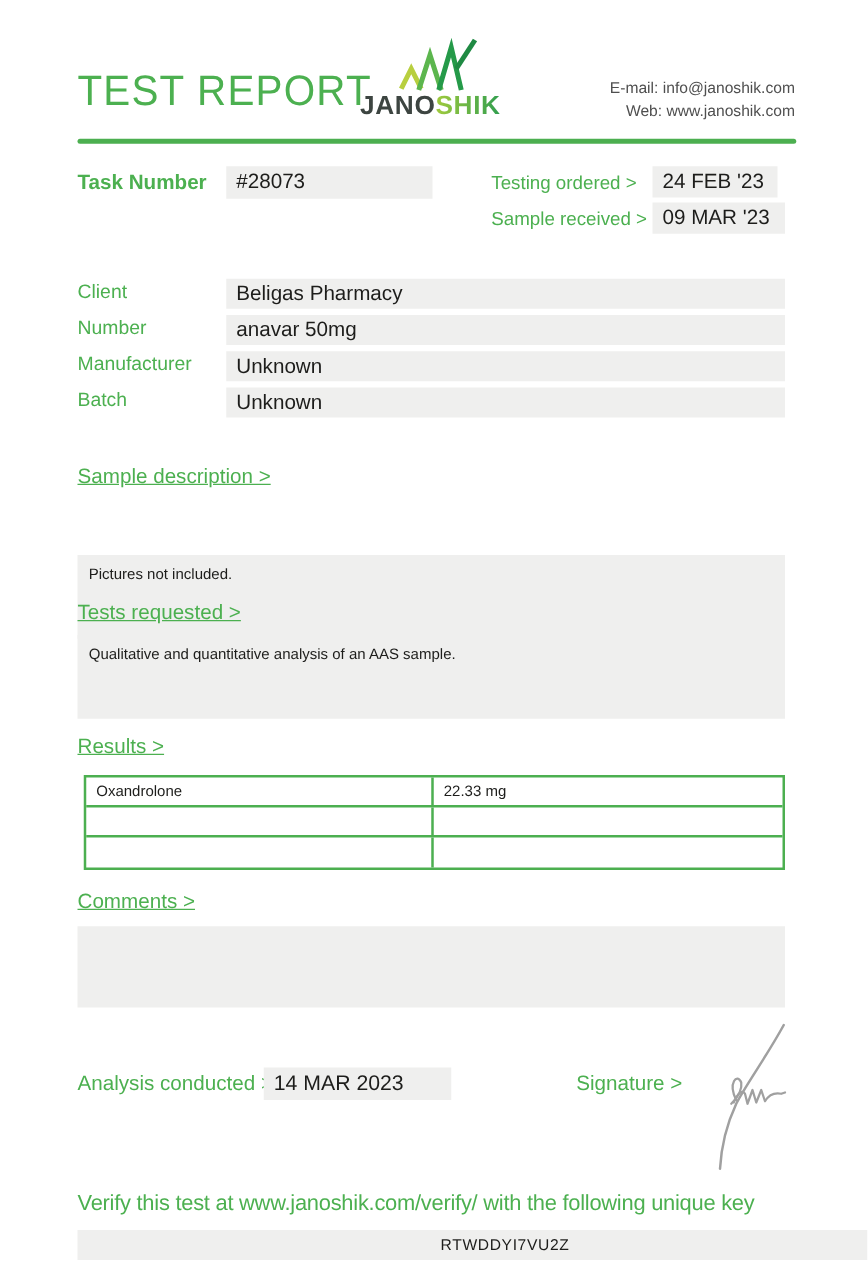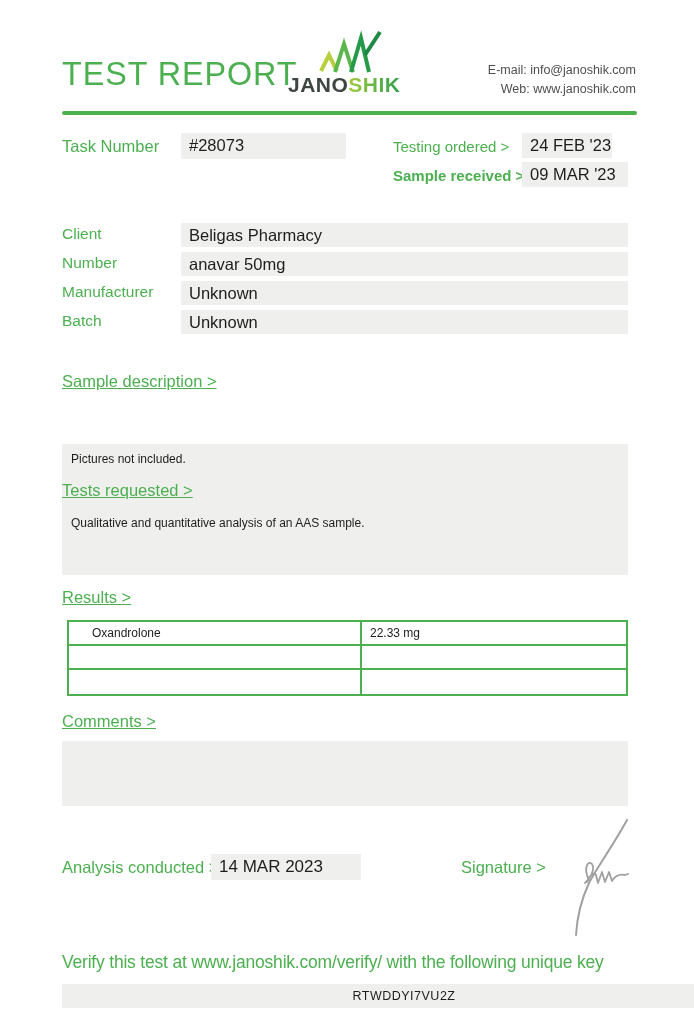--- a/index.html
+++ b/index.html
@@ -31,45 +31,45 @@
   }
   .contact{right:58px;top:61px;text-align:right;font-size:12.5px;line-height:1.55;color:var(--contact);}
 
   .hr-green{left:62px;top:111px;width:575px;height:4px;background:var(--green-line);border-radius:2px;}
 
   
   .glabel{color:var(--green);font-size:15.5px;white-space:nowrap;}
   .vbox{background:var(--box);color:var(--dark);font-size:16.5px;line-height:25px;
         padding:0 8px;white-space:nowrap;overflow:hidden;}
 
-  .task-label{left:62px;top:137px;font-size:16.5px;}
+  .task-label{left:62px;top:137px;font-size:16.5px;font-weight:bold;}
   .task-box{left:181px;top:133px;width:165px;height:26px;}
   .ordered-label{left:393px;top:138px;font-size:15px;}
-  .ordered-box{left:522px;top:133px;width:90px;height:25px;font-size:16.5px;}
-  .received-label{left:393px;top:167px;font-size:15px;font-weight:bold;}
+  .ordered-box{left:522px;top:133px;width:100px;height:25px;font-size:16.5px;}
+  .received-label{left:393px;top:167px;font-size:15px;}
   .received-box{left:522px;top:162px;width:106px;height:25px;font-size:16.5px;}
 
   .info-label{left:62px;font-size:15.5px;}
   .info-box{left:181px;width:447px;height:24px;line-height:24px;}
   .r0{top:225px}.rb0{top:223px}
   .r1{top:254px}.rb1{top:252px}
   .r2{top:283px}.rb2{top:281px}
   .r3{top:312px}.rb3{top:310px}
 
   .sec-head{left:62px;color:var(--green);font-size:16.5px;white-space:nowrap;text-decoration:underline;}
   .sec-box{left:62px;width:566px;background:var(--box);color:var(--dark);
            font-size:12px;padding:7px 9px;line-height:1.35;}
   .desc-head{top:372px}.desc-box{top:399px;height:67px;margin-top:45px;}
   .tests-head{top:481px}.tests-box{top:508px;height:67px;}
   .results-head{top:588px}
   .comments-head{top:712px}.comments-box{top:741px;height:65px;}
 
   
   .rtable{left:67px;top:620px;width:561px;border:2px solid var(--green-line);background:#fff;}
-  .rrow{display:flex;height:24px;border-bottom:2px solid var(--green-line);padding-left:15px;}
+  .rrow{display:flex;height:24px;border-bottom:2px solid var(--green-line);}
   .rrow:last-child{border-bottom:none;}
   .rcell{font-size:12px;color:var(--dark);line-height:23px;padding:0 8px;white-space:nowrap;overflow:hidden;}
   .rcell.c1{width:278px;border-right:2px solid var(--green-line);}
   .rcell.c2{flex:1;}
 
   
   .analysis-label{left:62px;top:858px;font-size:16.5px;}
   .analysis-box{left:211px;top:854px;width:150px;height:26px;font-size:17px;line-height:26px;}
   .signature-label{left:461px;top:858px;font-size:16.5px;}
   .signature-svg{left:549px;top:817px;width:92px;height:120px;}

